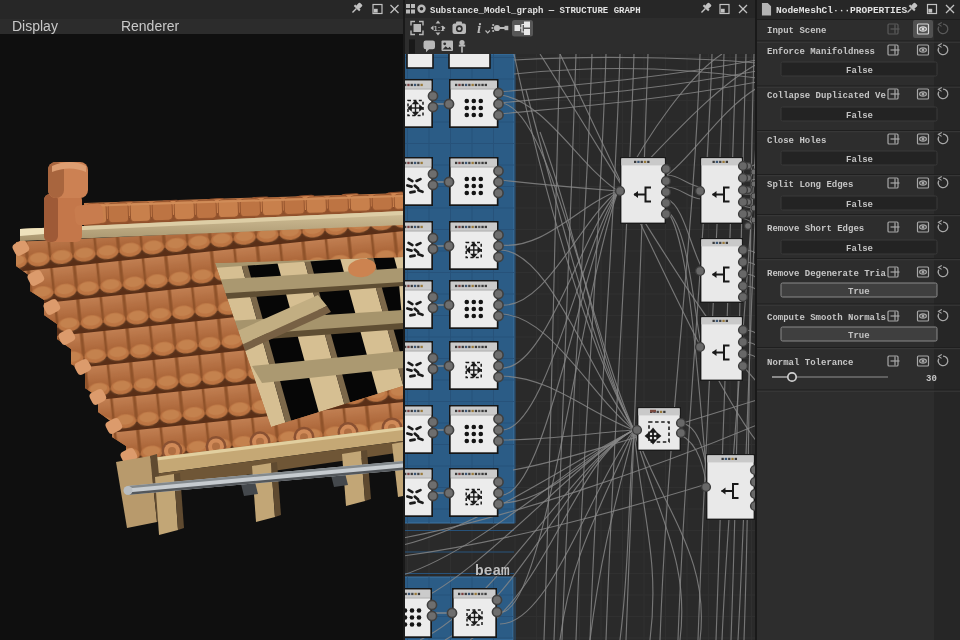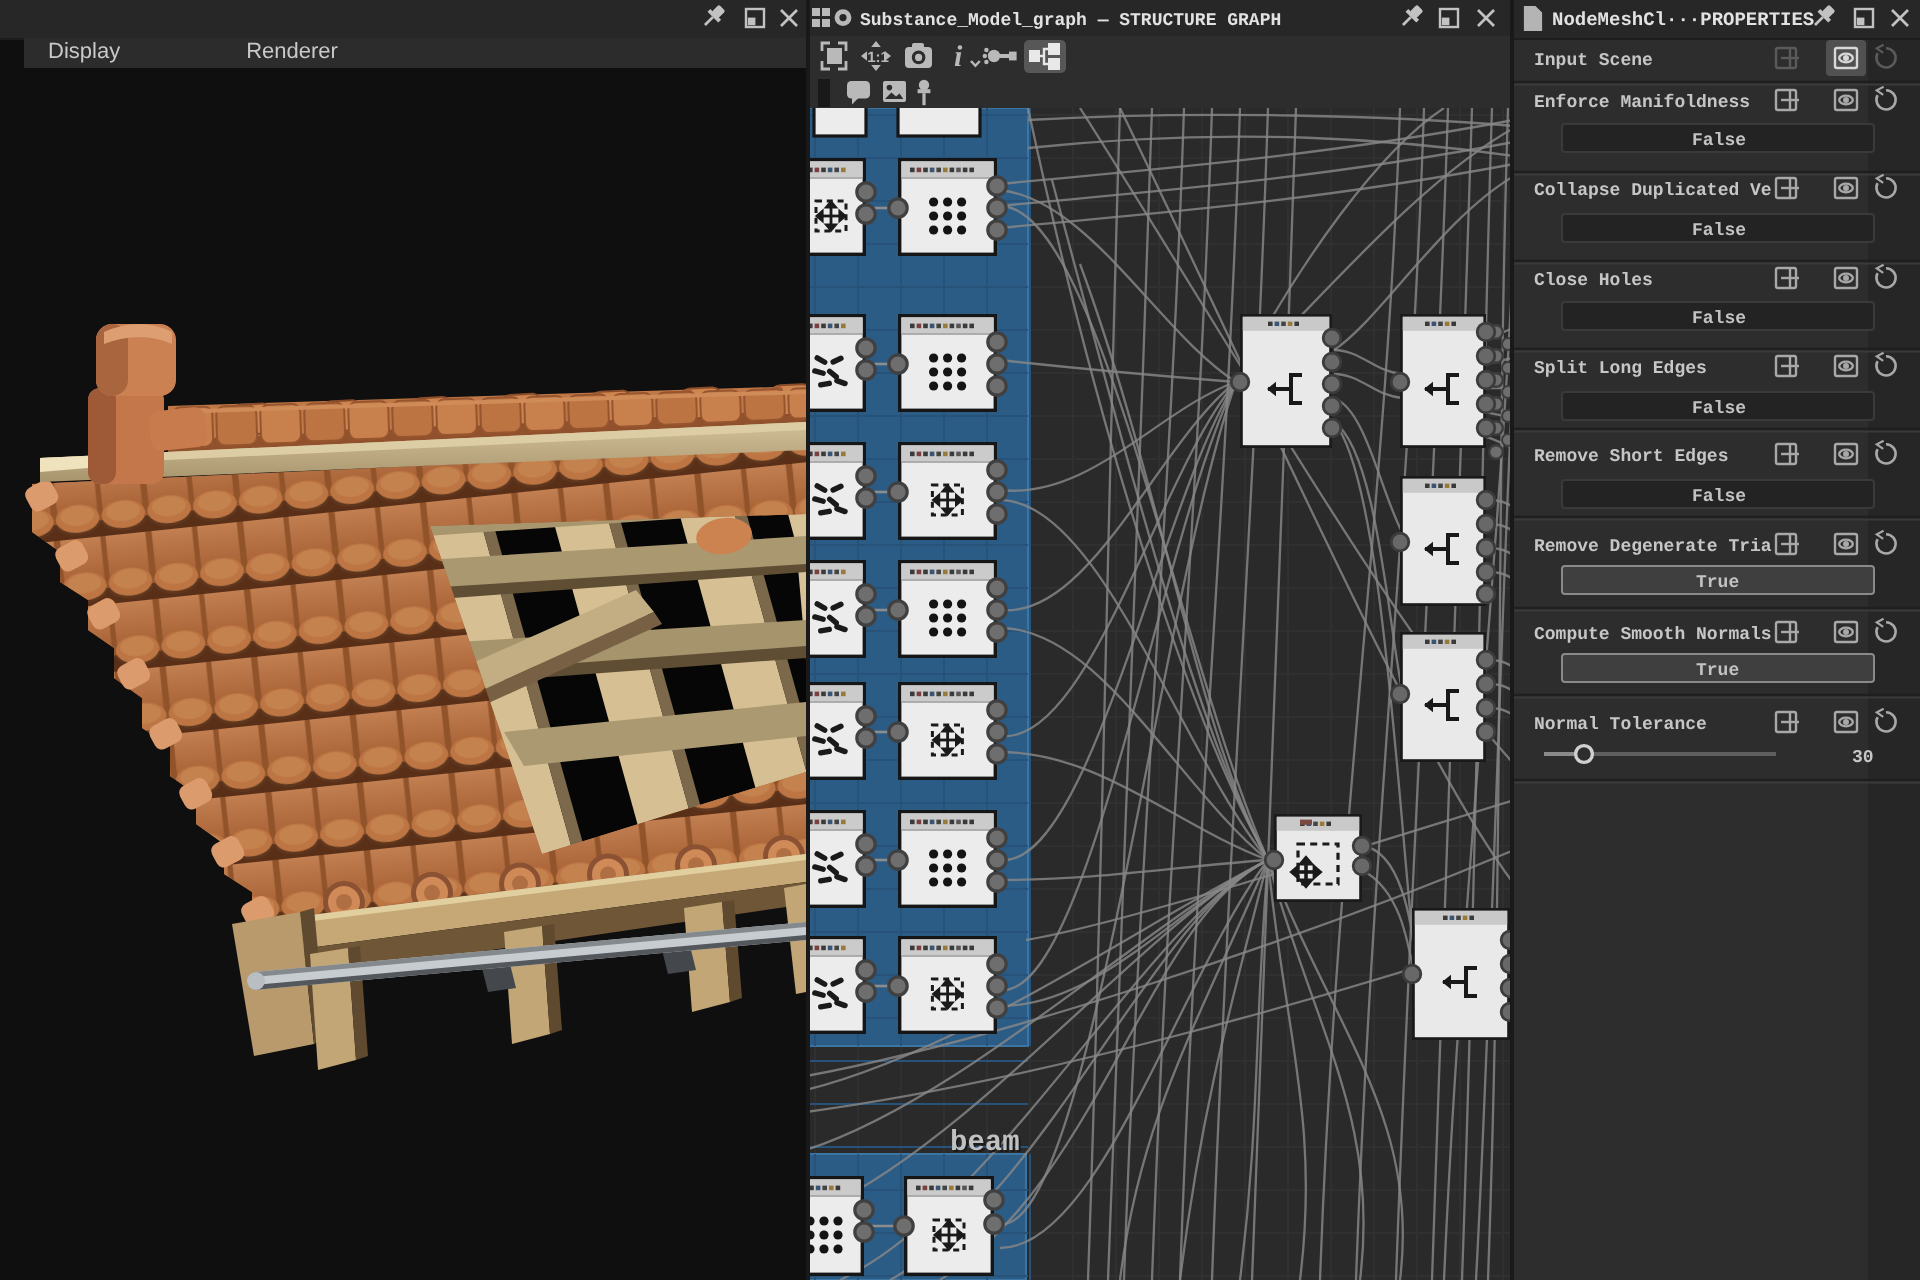--- a/index.html
+++ b/index.html
@@ -10,21 +10,21 @@
       </g>
       <g stroke="#c2c2c2" fill="none" stroke-width="1.2">
         <rect x="373.0" y="4.5" width="9" height="9"></rect>
         <rect x="373.9" y="8.8" width="3.8" height="3.8" fill="#c2c2c2" stroke="none"></rect>
       </g>
       <g stroke="#c2c2c2" stroke-width="1.3">
         <line x1="390.5" y1="5" x2="398.5" y2="13"></line>
         <line x1="390.5" y1="13" x2="398.5" y2="5"></line>
       </g>
     </svg>
-    <div style="position:absolute;left:12px;top:19px;width:403px;height:15px;background:#2c2c2c;border-bottom:1px solid #1a1a1a;color:#c9c9c9;font-size:11px;line-height:15px"><span style="margin-left:12px">Display</span><span style="margin-left:63px">Renderer</span></div>
+    <div style="position:absolute;left:0;top:19px;width:403px;height:15px;background:#2c2c2c;border-bottom:1px solid #1a1a1a;color:#c9c9c9;font-size:14px;line-height:15px"><span style="margin-left:12px">Display</span><span style="margin-left:63px">Renderer</span></div>
     <svg width="403" height="606" viewBox="0 34 403 606" style="position:absolute;left:0;top:34px">
       <defs>
 <linearGradient id="tg" x1="0" y1="0" x2="0" y2="1">
  <stop offset="0" stop-color="#d48c5b"></stop>
           <stop offset="0.8" stop-color="#b96d3c"></stop>
           <stop offset="1" stop-color="#a05a30"></stop>
 </linearGradient>
 <pattern id="tp" width="46" height="34" patternUnits="userSpaceOnUse" patternTransform="rotate(-6)">
  <rect width="46" height="34" fill="#62391f"></rect>
  <rect y="0" width="46" height="26" fill="url(#tg)"></rect>

